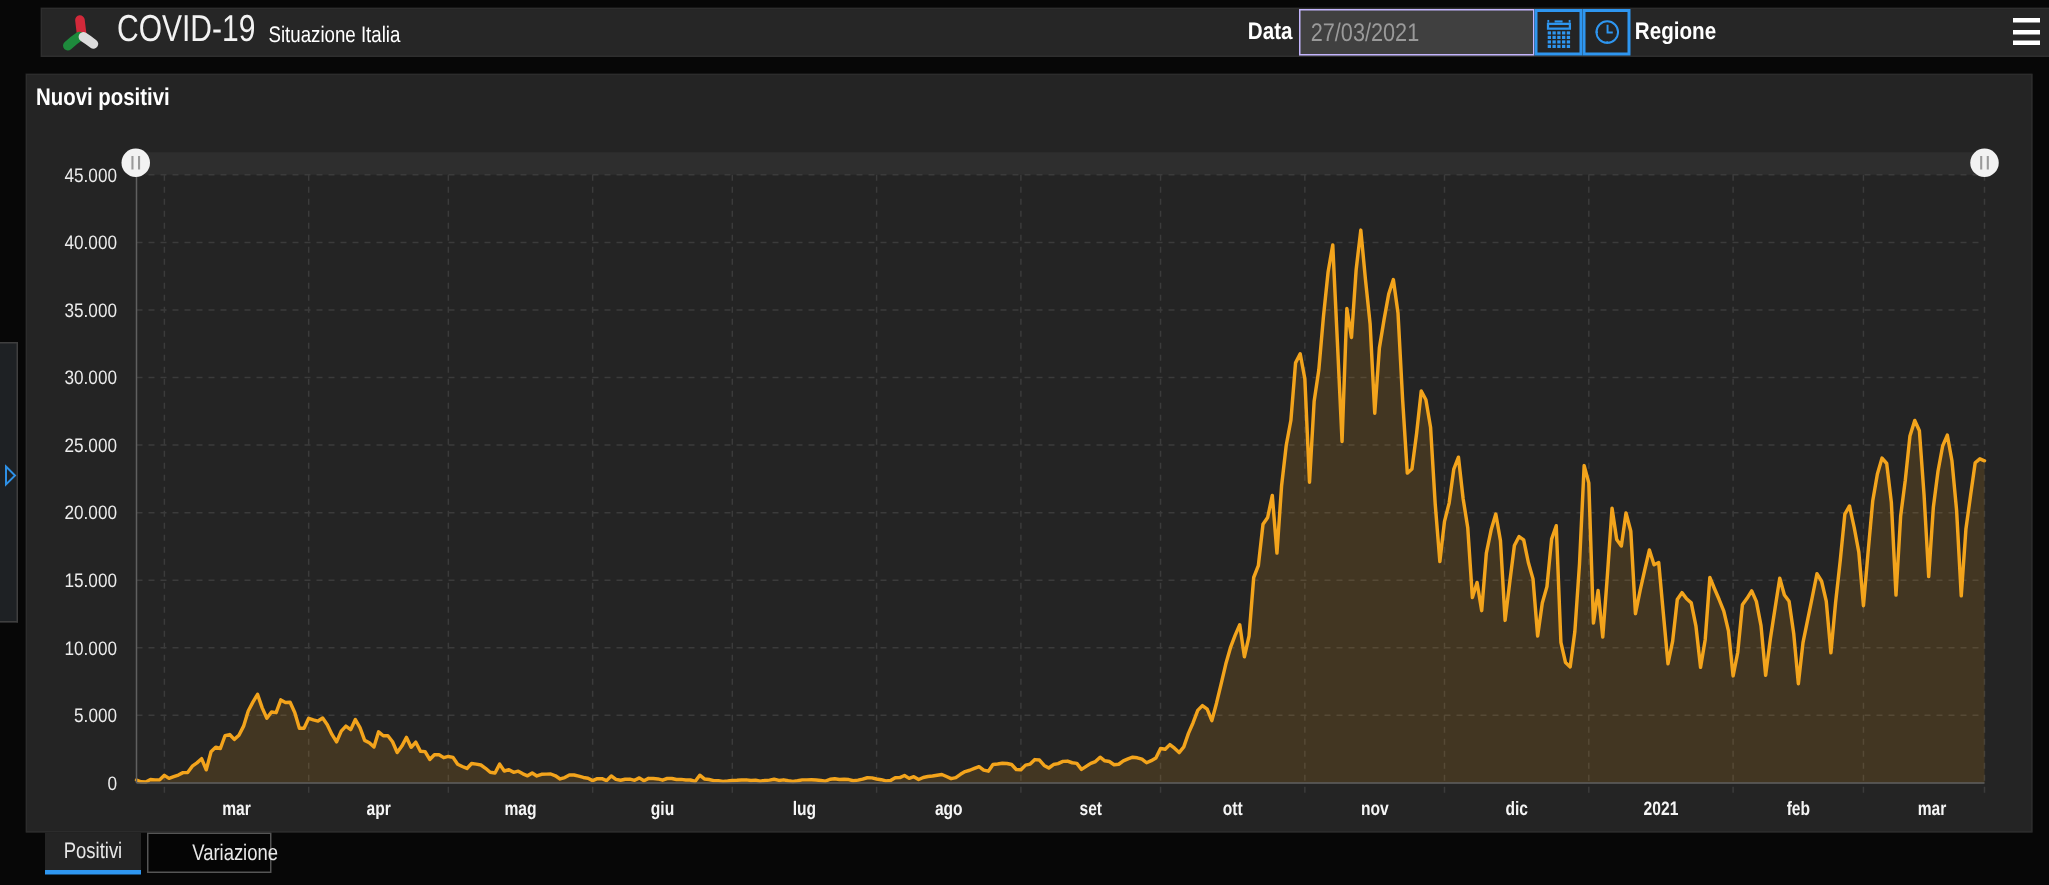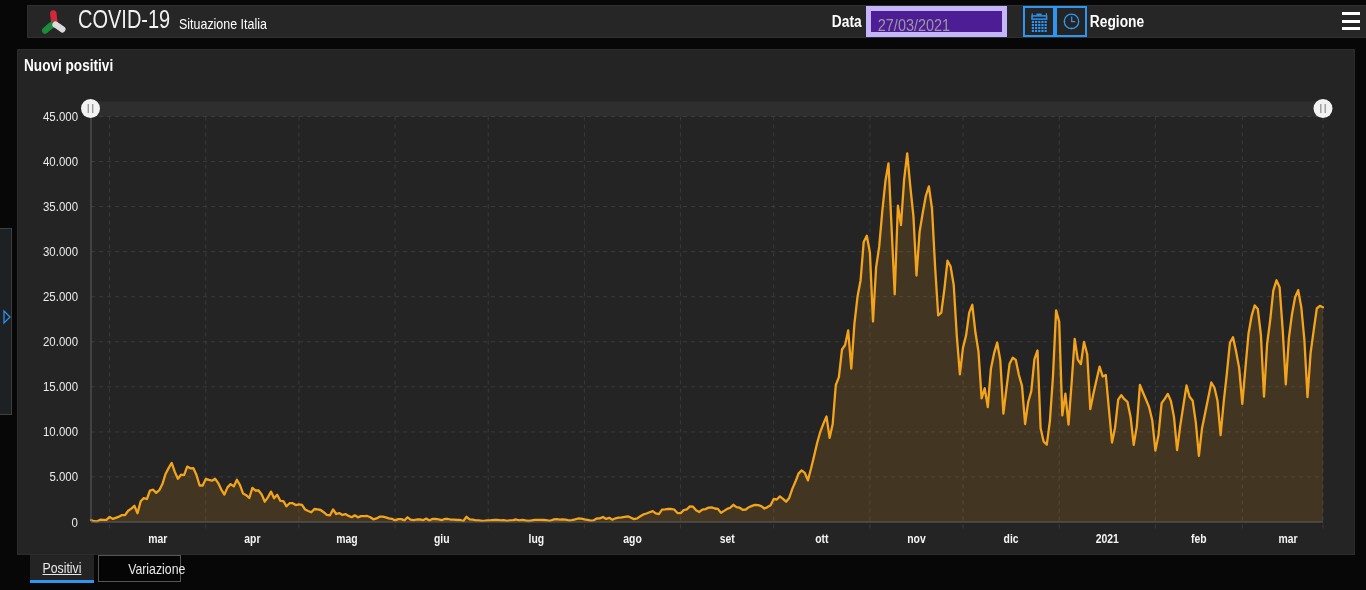--- a/index.html
+++ b/index.html
@@ -7,41 +7,41 @@
 #header { position:absolute; left:11px; top:5px; width:1345px; height:33px;
   background:#262626; box-shadow:inset 0 0 0 1px #2e2e2e;margin-left:16px; }
 #logo { position:absolute; left:14px; top:5px; }
 #title { position:absolute; left:51px; top:2px; font-size:25px; font-weight:400;
   color:#f2f2f2; line-height:1; transform:scaleX(0.80); transform-origin:0 50%; }
 #subtitle { position:absolute; left:152px; top:11px; font-size:15px; color:#fff;
   line-height:1; transform:scaleX(0.83); transform-origin:0 50%; }
 .hlabel { position:absolute; top:1px; height:31px; line-height:31px;
   font-size:16px; font-weight:700; color:#fff; transform:scaleX(0.86);
   transform-origin:100% 50%; }
-#dateinput { position:absolute; left:839px; top:1px; width:141px; height:31px;
-  background:#4c1d95; border:5px solid #c4b5fd; }
+#dateinput { position:absolute; left:839px; top:1px; width:157px; height:31px;
+  background:#404040; border:1px solid #c4b5fd; }
 #dateinput span { display:block; font-size:17px; color:#9a9a9a; line-height:29px;
   padding-left:8px; transform:scaleX(0.85); transform-origin:0 50%; }
 .bluebtn { position:absolute; top:1px; width:32px; height:31px;
   border:2px solid #2e96f0; background:#242424; }
 #select { position:absolute; left:1122px; top:1px; width:167px; height:32px;
   background:#1f1f1f; border:1px solid #757575; color:#9a9a9a; font-size:17px;
   line-height:29px; padding-left:9px; }
 #burger { position:absolute; left:1315px; top:7px; }
 #burger div { width:18px; height:3px; background:#fff; margin-bottom:4.5px; }
 #panel { position:absolute; left:17px; top:49px; width:1338px; height:506px;
   background:#242424; box-shadow:inset 0 0 0 1px #2c2c2c; }
 #charttitle { position:absolute; left:24px; top:57px; font-size:16px;
   font-weight:700; color:#fff; transform:scaleX(0.85); transform-origin:0 50%; }
 #strip { position:absolute; left:0; top:228px; width:12px; height:187px;
   background:#1e2124; border:1px solid #3f3f3f; border-left:none; }
 .tabtxt { display:block; transform:scaleX(0.82); }
 #tab1 { position:absolute; left:30px; top:555px; width:64px; height:25px;
   background:#242424; color:#e8e8e8; font-size:15px; text-align:center;
-  line-height:26px;text-decoration:underline; }
+  line-height:26px; }
 #tabbar { position:absolute; left:30px; top:580px; width:64px; height:3px;
   background:#2e96f0; }
 #tab2 { position:absolute; left:98px; top:555px; width:83px; height:27px;
   background:#050505; border:1px solid #555; color:#e8e8e8; font-size:15px;
   text-align:center; line-height:25px;padding-left:24px; }
 svg { display:block; }
 </style></head>
 <body>
 <div id="header">
   <svg id="logo" width="26" height="26" viewBox="0 0 26 26">

